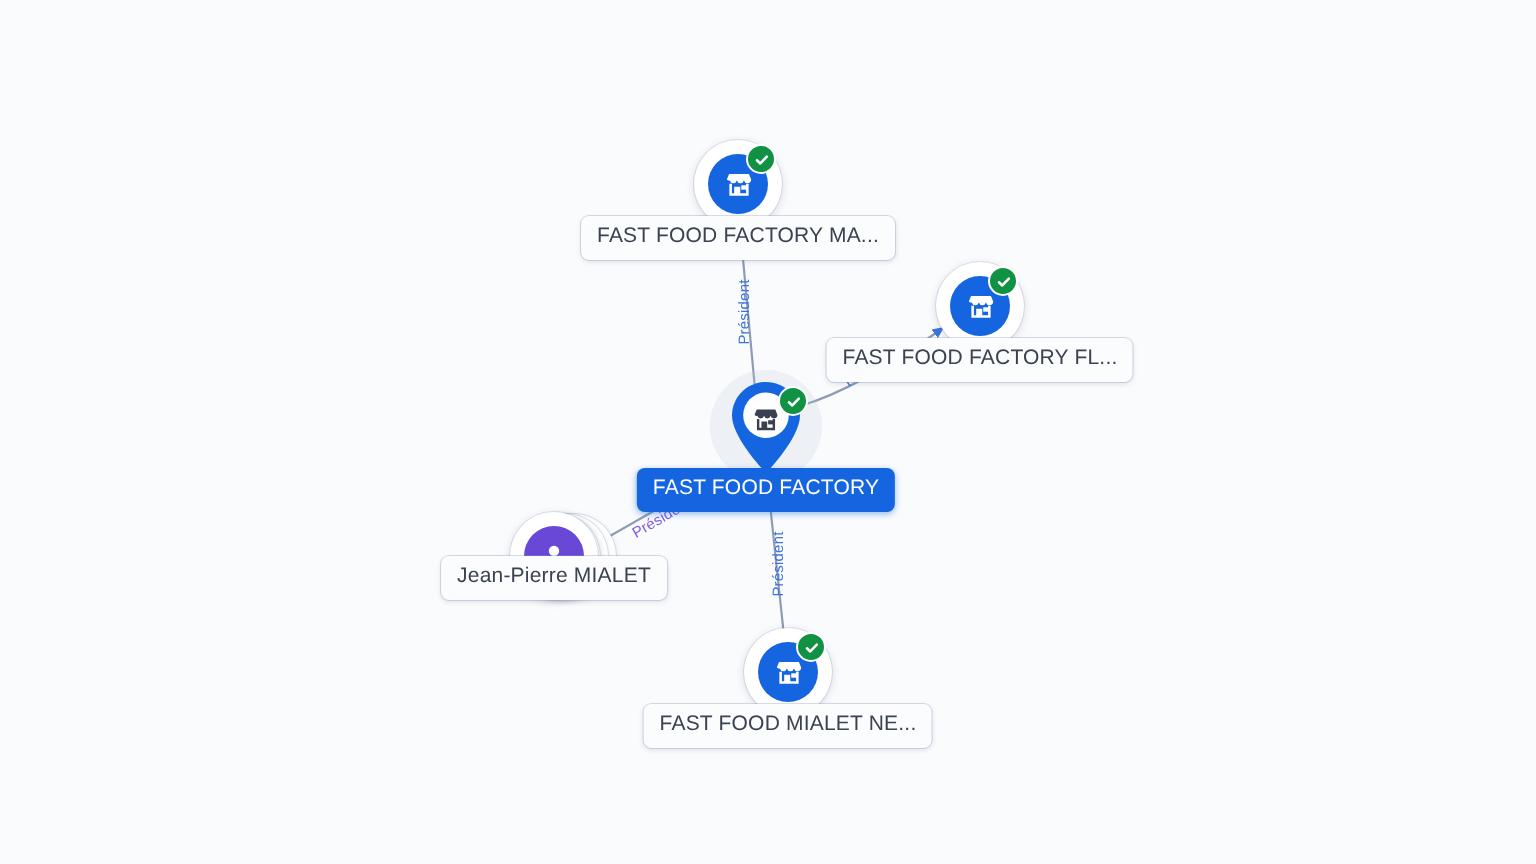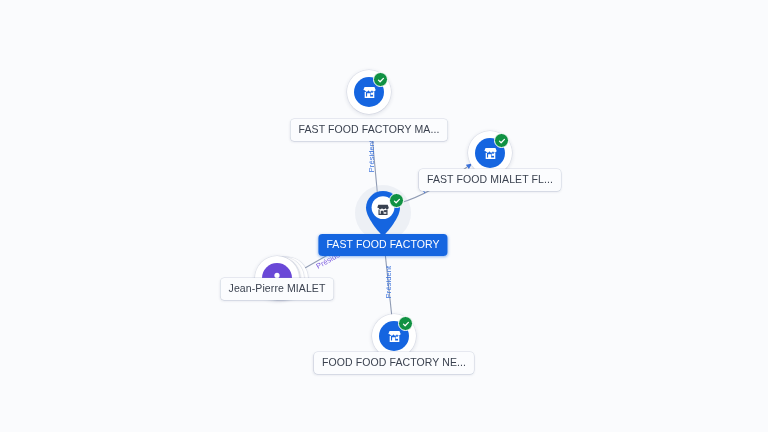--- a/index.html
+++ b/index.html
@@ -216,39 +216,39 @@
           <path d="M5.2 11.2 v8.4 h13.6 v-8.4 h-1.8 v6.6 h-4.1 v-4.6 H8.6 v4.6 H7 v-6.6 z" fill="#ffffff"></path>
           <rect x="13.6" y="12.2" width="4.2" height="3.1" fill="#ffffff"></rect>
         </svg>
       </div>
     </div>
     <div class="verified-badge">
       <svg width="8" height="8" viewBox="0 0 12 12" aria-hidden="true">
         <path d="M2.2 6.2 L4.7 8.6 L9.6 3.5" stroke="#ffffff" stroke-width="1.9" fill="none" stroke-linecap="round" stroke-linejoin="round"></path>
       </svg>
     </div>
-    <div class="node-label plain" style="left:0px; top:16px;margin-top:11px;">FAST FOOD FACTORY MA...</div>
+    <div class="node-label plain" style="left:0px; top:16px;">FAST FOOD FACTORY MA...</div>
   </div>
 
   <div class="node" style="left:490px; top:153px;">
     <div class="node-card">
       <div class="node-disc company">
         <svg width="17" height="17" viewBox="0 0 24 24" aria-hidden="true">
           <path d="M3.4 8.2 L5 4.2 h14 l1.6 4 a2.6 2.6 0 0 1 -5.1 0.7 a2.6 2.6 0 0 1 -5 0 a2.6 2.6 0 0 1 -5 0 a2.6 2.6 0 0 1 -2.1 -0.7 z" fill="#ffffff"></path>
           <path d="M5.2 11.2 v8.4 h13.6 v-8.4 h-1.8 v6.6 h-4.1 v-4.6 H8.6 v4.6 H7 v-6.6 z" fill="#ffffff"></path>
           <rect x="13.6" y="12.2" width="4.2" height="3.1" fill="#ffffff"></rect>
         </svg>
       </div>
     </div>
     <div class="verified-badge">
       <svg width="8" height="8" viewBox="0 0 12 12" aria-hidden="true">
         <path d="M2.2 6.2 L4.7 8.6 L9.6 3.5" stroke="#ffffff" stroke-width="1.9" fill="none" stroke-linecap="round" stroke-linejoin="round"></path>
       </svg>
     </div>
-    <div class="node-label plain" style="left:0px; top:16px;">FAST FOOD MIALET FL...</div>
+    <div class="node-label plain" style="left:0px; top:16px;">FAST FOOD FACTORY FL...</div>
   </div>
 
   <div class="node" style="left:383px; top:213px;">
     <div class="pin-halo"></div>
     <div class="pin-shape">
       <svg width="40" height="50" viewBox="0 0 40 50" aria-hidden="true">
         <path d="M20 2 C10.6 2 3 9.5 3 18.8 C3 30.2 20 47.5 20 47.5 C20 47.5 37 30.2 37 18.8 C37 9.5 29.4 2 20 2 z" fill="#1565e0"></path>
         <circle cx="20" cy="18.6" r="11.4" fill="#ffffff"></circle>
       </svg>
     </div>
@@ -290,16 +290,16 @@
           <path d="M5.2 11.2 v8.4 h13.6 v-8.4 h-1.8 v6.6 h-4.1 v-4.6 H8.6 v4.6 H7 v-6.6 z" fill="#ffffff"></path>
           <rect x="13.6" y="12.2" width="4.2" height="3.1" fill="#ffffff"></rect>
         </svg>
       </div>
     </div>
     <div class="verified-badge">
       <svg width="8" height="8" viewBox="0 0 12 12" aria-hidden="true">
         <path d="M2.2 6.2 L4.7 8.6 L9.6 3.5" stroke="#ffffff" stroke-width="1.9" fill="none" stroke-linecap="round" stroke-linejoin="round"></path>
       </svg>
     </div>
-    <div class="node-label plain" style="left:0px; top:16px;">FOOD FOOD FACTORY NE...</div>
+    <div class="node-label plain" style="left:0px; top:16px;">FAST FOOD MIALET NE...</div>
   </div>
 
 </div>
 
 </body></html>

